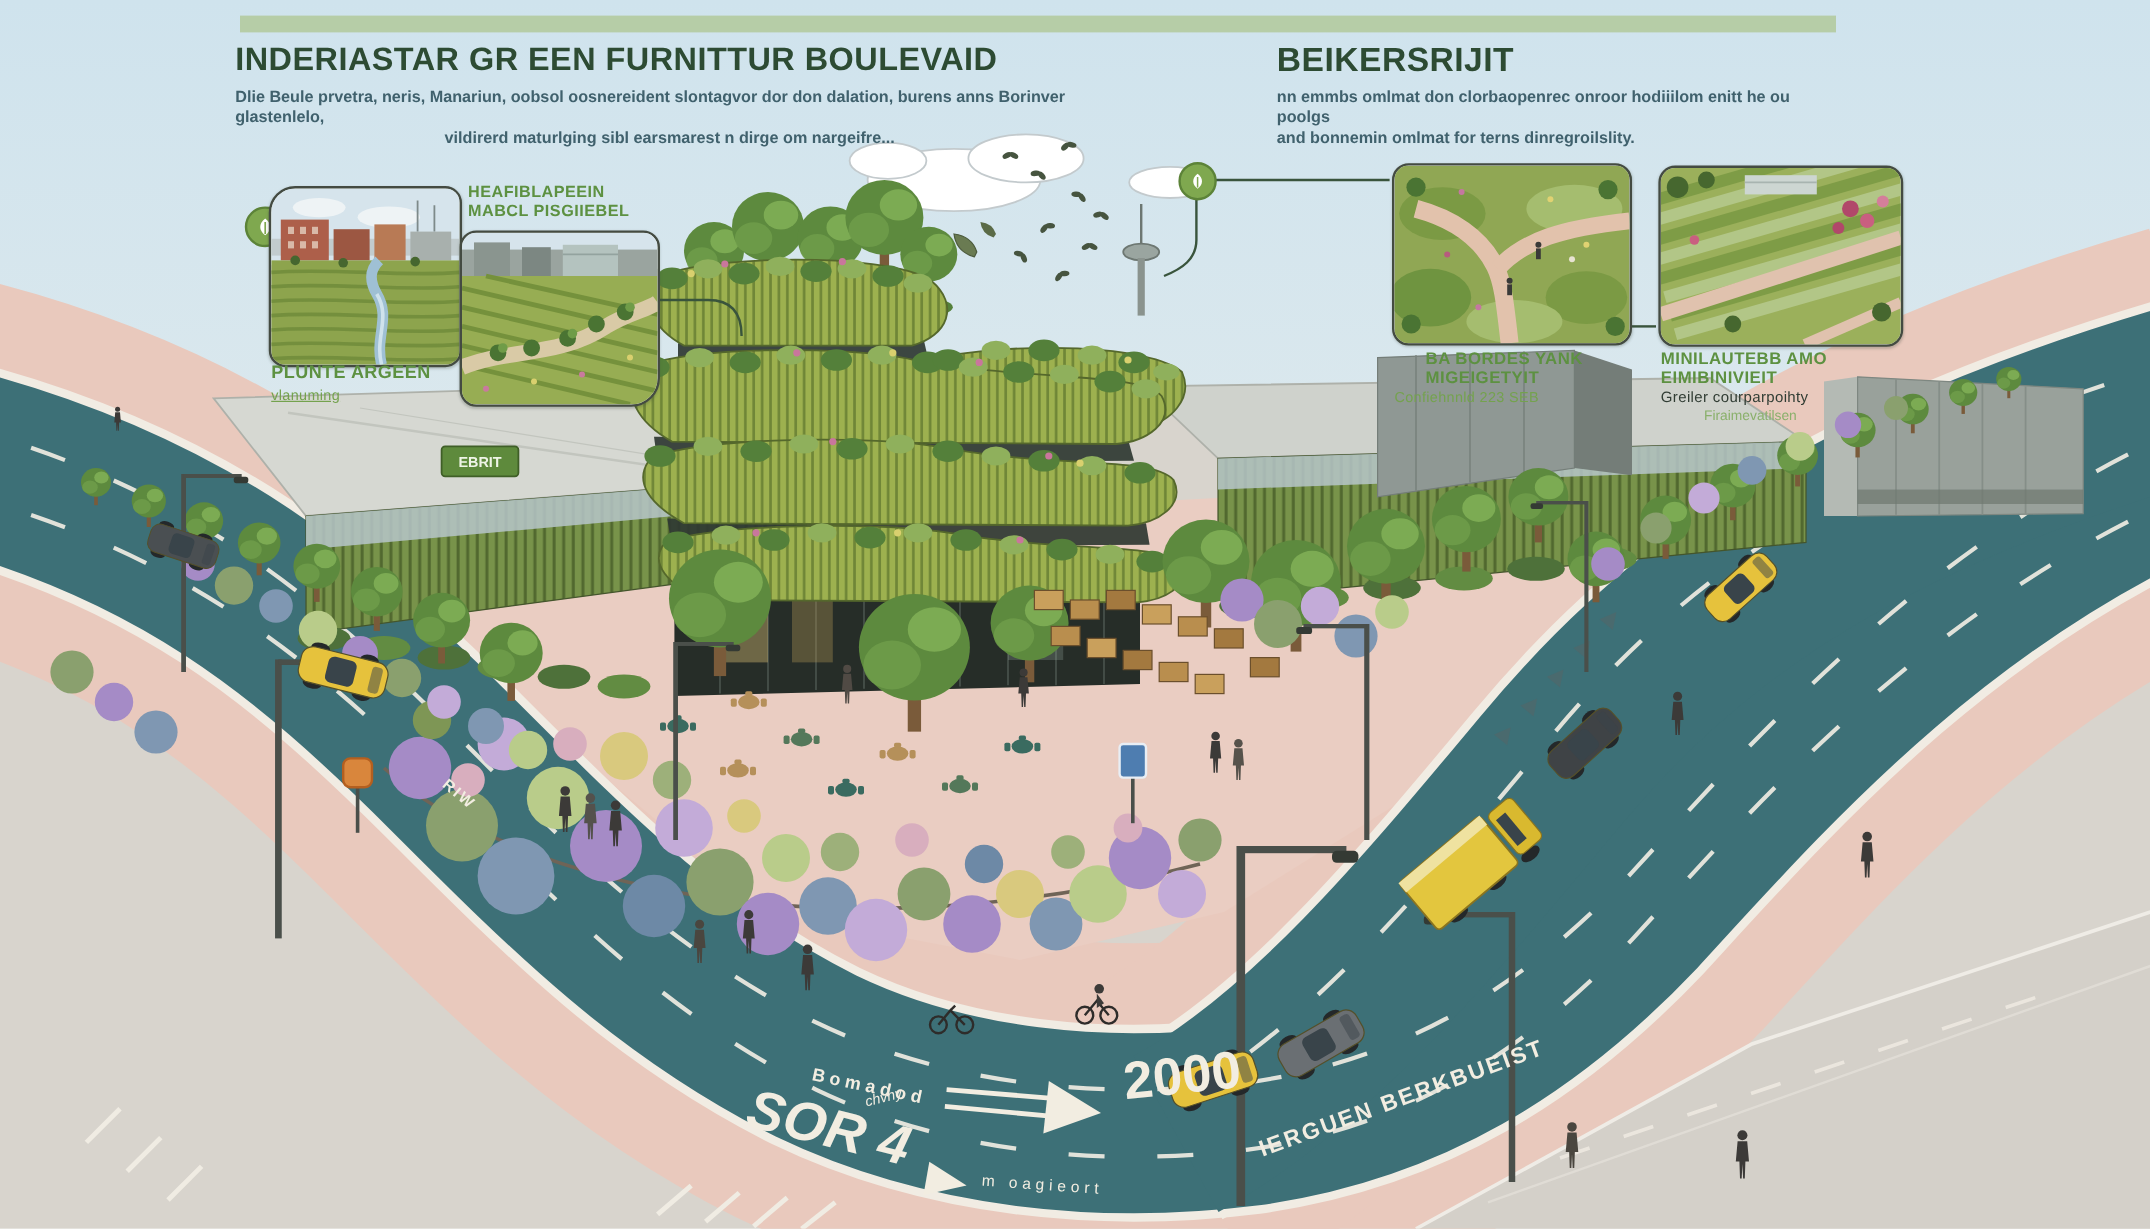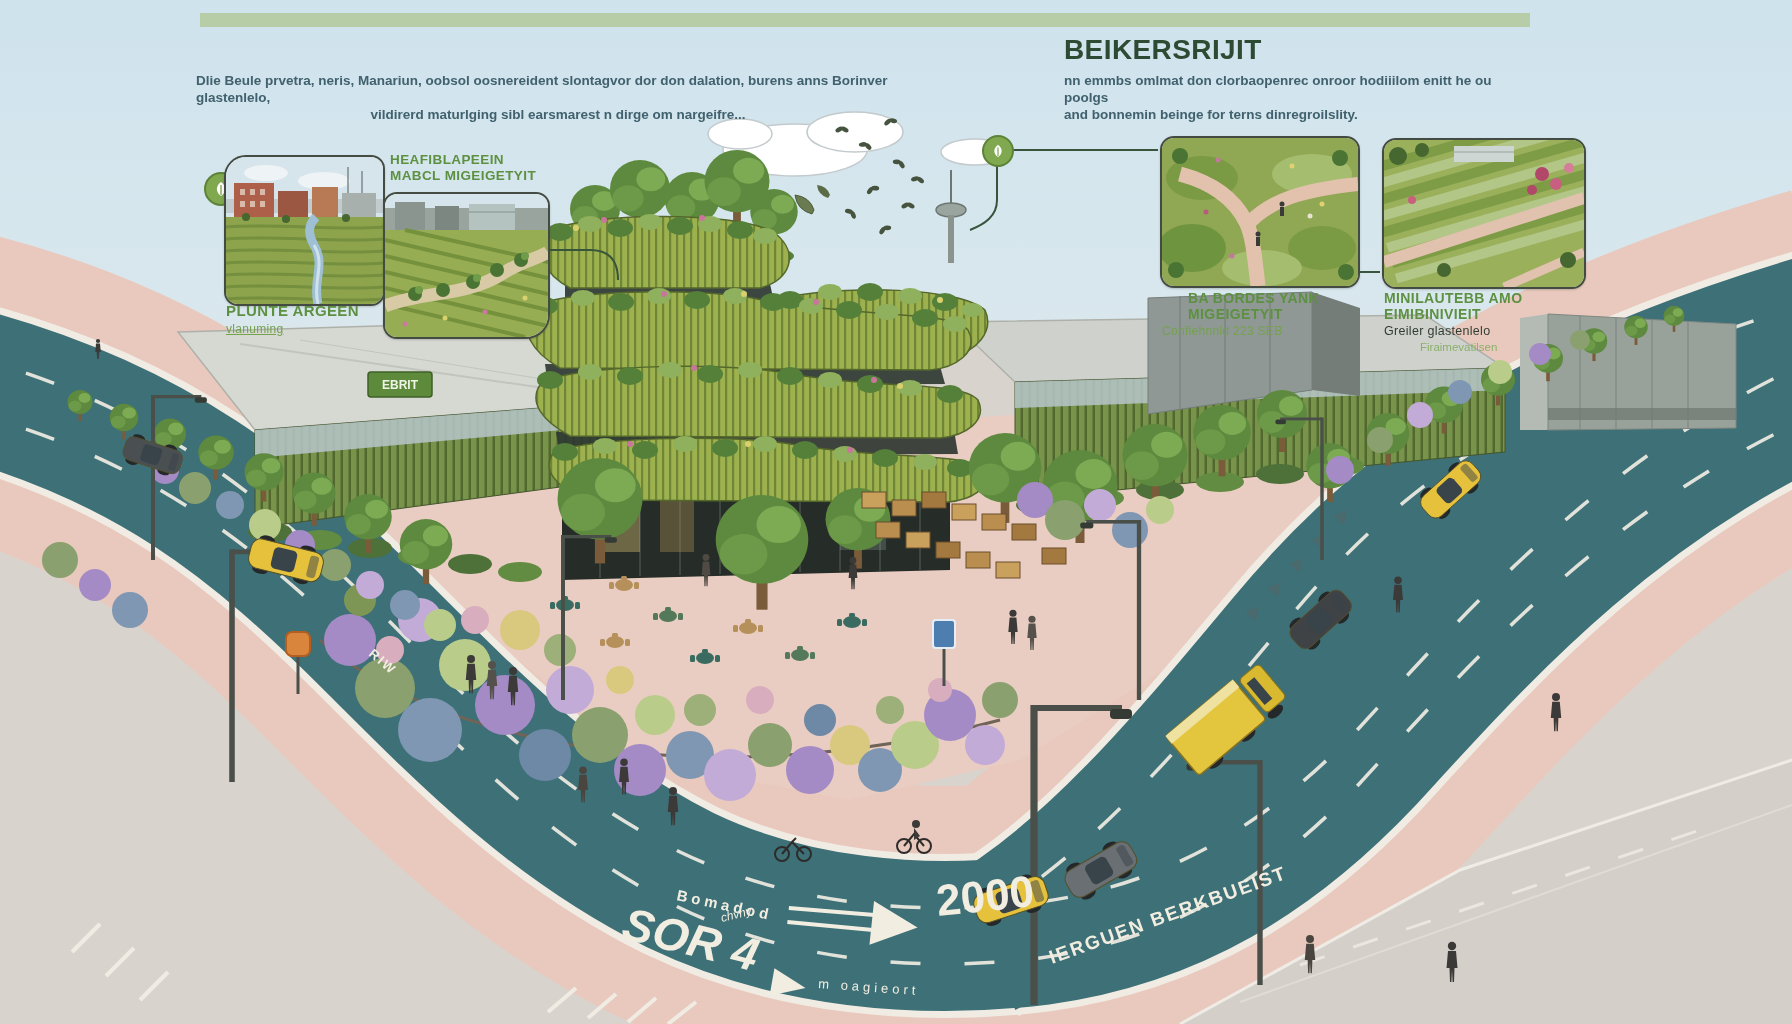--- a/index.html
+++ b/index.html
@@ -519,28 +519,29 @@
 
   <g stroke="#39543c" stroke-width="2" fill="none">
     <path d="M 548,250 H 590 C 610,250 618,262 618,280"></path>
     <path d="M 1010,150 H 1158"></path>
     <path d="M 997,163 V 200 C 997,216 985,224 970,230"></path>
     <path d="M 1358,272 H 1380"></path>
   </g>
 </svg>
 
 <div class="banner"></div>
+<div class="title">INDERIASTAR GR EEN FURNITTUR BOULEVAID</div>
 <div class="intro">
   <div>Dlie Beule prvetra, neris, Manariun, oobsol oosnereident slontagvor dor don dalation, burens anns Borinver glastenlelo,</div>
   <div class="c">vildirerd maturlging sibl earsmarest n dirge om nargeifre...</div>
 </div>
 <div class="rtitle">BEIKERSRIJIT</div>
 <div class="rintro">
   <div>nn emmbs omlmat don clorbaopenrec onroor hodiiilom enitt he ou poolgs</div>
-  <div>and bonnemin beinge for terns dinregroilslity.</div>
+  <div>and bonnemin omlmat for terns dinregroilslity.</div>
 </div>
 
 <div class="badge" style="left:204px;top:172px;width:30px;height:30px;">
   <svg width="18" height="18" viewBox="0 0 18 18">
     <path d="M9,16 C3.5,12 3.5,6 9,2 C14.5,6 14.5,12 9,16 Z" fill="#ffffff"></path>
     <line x1="9" y1="5" x2="9" y2="15" stroke="#7fa84f" stroke-width="1.4"></line>
   </svg>
 </div>
 
 <div class="cobox" style="left:224px;top:155px;width:157px;height:147px;border-top-left-radius:22px;">
@@ -607,21 +608,21 @@
     <circle cx="140" cy="62" r="4" fill="#6f9c48"></circle>
     <circle cx="20" cy="130" r="2.5" fill="#c97a9e"></circle>
         <circle cx="60" cy="124" r="2.5" fill="#d9d06e"></circle>
     <circle cx="100" cy="118" r="2.5" fill="#c97a9e"></circle>
         <circle cx="140" cy="104" r="2.5" fill="#d9d06e"></circle>
   </svg>
 </div>
 
 <div class="lblg" style="left:390px;top:152px;">
   <div>HEAFIBLAPEEIN</div>
-  <div>MABCL MIGEIGETYIT</div>
+  <div>MABCL PISGIIEBEL</div>
 </div>
 <div class="lblg lblg-big" style="left:226px;top:303px;">PLUNTE ARGEEN</div>
 <div class="sublbl" style="left:226px;top:322px;text-decoration:underline;">vlanuming</div>
 
 <div class="badge" style="left:982px;top:135px;width:28px;height:28px;">
   <svg width="16" height="16" viewBox="0 0 18 18">
     <path d="M9,16 C3.5,12 3.5,6 9,2 C14.5,6 14.5,12 9,16 Z" fill="#ffffff"></path>
     <line x1="9" y1="5" x2="9" y2="15" stroke="#7fa84f" stroke-width="1.4"></line>
   </svg>
 </div>
@@ -687,16 +688,16 @@
 <div class="lblg" style="left:1188px;top:290px;font-size:14px;">
   <div>BA BORDES YANK</div>
   <div>MIGEIGETYIT</div>
 </div>
 <div class="sublbl" style="left:1162px;top:324px;">Confiehnnld 223 SEB</div>
 
 <div class="lblg" style="left:1384px;top:290px;font-size:14px;">
   <div>MINILAUTEBB AMO</div>
   <div>EIMIBINIVIEIT</div>
 </div>
-<div class="subdark" style="left:1384px;top:324px;">Greiler glastenlelo</div>
+<div class="subdark" style="left:1384px;top:324px;">Greiler courparpoihty</div>
 <div class="subfaint" style="left:1384px;top:341px;margin-left:36px;">Firaimevatilsen</div>
 
 </div>
 
 </body></html>

